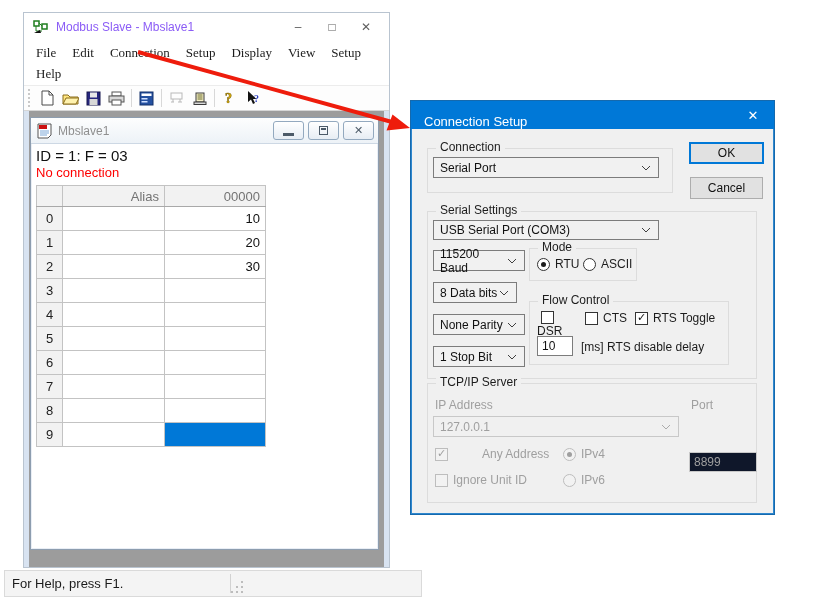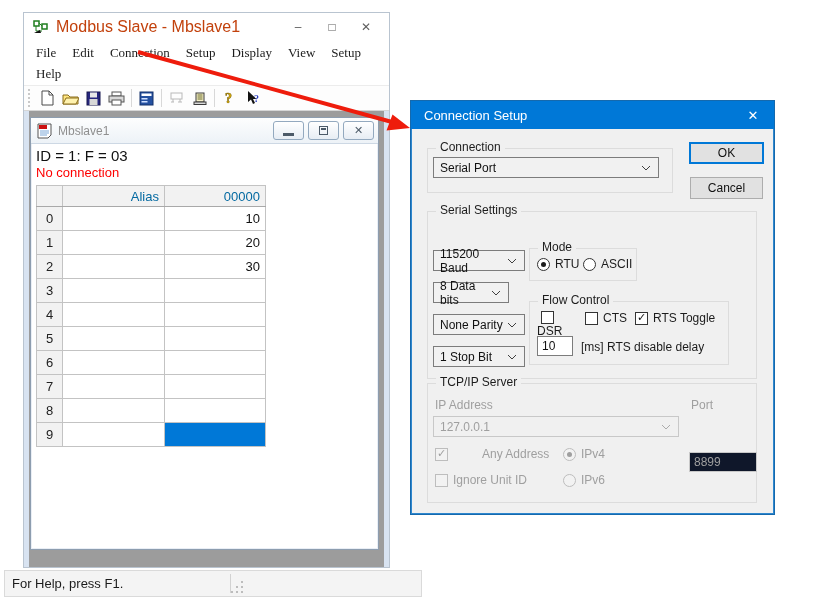--- a/index.html
+++ b/index.html
@@ -3,21 +3,21 @@
 <meta charset="utf-8">
 <style>
   * { margin:0; padding:0; box-sizing:border-box; }
   html,body { width:831px; height:604px; background:#ffffff; font-family:"Liberation Sans", sans-serif; overflow:hidden; }
   .stage { position:relative; width:831px; height:604px; background:#fff; }
 
   
   .main-window { position:absolute; left:23px; top:12px; width:367px; height:556px;
     border:1px solid #b9c4d0; background:#fff; display:flex; flex-direction:column; }
   .titlebar { height:28px; display:flex; align-items:center; padding:0 6px 0 9px; background:#fff; }
-  .titlebar .app-title { font-size:16px; color:#c2410c; margin-left:7px; flex:1; white-space:nowrap; }
+  .titlebar .app-title { font-size:12px; color:#8b5cf6; margin-left:7px; flex:1; white-space:nowrap; }
   .winbtn { width:34px; height:22px; display:flex; align-items:center; justify-content:center;
     color:#5f5f5f; font-size:12px; }
   .menubar { display:flex; flex-wrap:wrap; padding:2px 2px 0 4px; width:100%; background:#fff; }
   .menu-item { font-size:13px; color:#1c1c1c; padding:2px 8px 3px 8px; line-height:16px;font-family:Liberation Serif, serif; }
   .menubar .break { flex-basis:100%; height:0; }
   .toolbar { height:26px; display:flex; align-items:center; border-top:1px solid #ececec;
     border-bottom:1px solid #d6d6d6; padding-left:3px; background:#fdfdfd; }
   .grip { width:4px; height:18px; border-left:2px dotted #c9c9c9; margin:0 4px 0 1px; }
   .tbtn { width:23px; height:22px; display:flex; align-items:center; justify-content:center; }
   .tsep { width:1px; height:18px; background:#d8d8d8; margin:0 3px; }
@@ -45,36 +45,36 @@
   table.grid { border-collapse:collapse; margin:3px 0 0 3px; table-layout:fixed; }
   table.grid th, table.grid td { border:1px solid #c3c3c3; font-size:13px; font-weight:normal;
     height:24px; padding:0 5px; overflow:hidden; white-space:nowrap; }
   table.grid tr.hdr th { height:21px; background:#f2f2f2; border-bottom:1px solid #a9a9a9; }
   .col-rh { width:26px; }
   .col-alias { width:102px; }
   .col-val { width:101px; }
   th.rh { background:#f2f2f2; text-align:center; color:#222; }
   td.alias { background:#fff; }
   td.val { background:#fff; text-align:right; color:#111; }
-  th.alias-h, th.val-h { text-align:right; color:#0369a1; }
+  th.alias-h, th.val-h { text-align:right; color:#737373; }
   td.val.sel { background:#0078d7; }
 
   
   .status-bar { position:absolute; left:4px; top:570px; width:418px; height:27px;
     background:#f4f4f4; border:1px solid #dadada; display:flex; align-items:center; font-size:13px; color:#1b1b1b; }
   .status-left { width:225px; padding-left:7px; }
   .status-div { width:1px; height:19px; background:#d2d2d2; }
   .status-right { flex:1; padding-left:9px; }
   .size-grip { width:13px; height:13px; margin:8px 3px 0 0; position:relative; }
   .size-grip i { position:absolute; width:2px; height:2px; background:#bdbdbd; }
 
   
   .dialog { position:absolute; left:410px; top:100px; width:365px; height:415px;
     background:#f0f0f0; border:1px solid #1569ad; box-shadow:0 0 0 1px #2e87ce inset; z-index:30; }
-  .dlg-titlebar { height:28px; background:#0078d7; display:flex; align-items:center; }
+  .dlg-titlebar { height:28px; background:#0078d7; display:flex; align-items:flex-end; }
   .dlg-title { color:#ffffff; font-size:13px; padding-left:13px; flex:1; }
   .dlg-close { width:42px; height:28px; display:flex; align-items:center; justify-content:center;
     color:#fff; font-size:13px; }
   .group { position:absolute; border:1px solid #dcdcdc; }
   .group-label { position:absolute; top:-8px; left:8px; background:#f0f0f0; padding:0 4px;
     font-size:12px; color:#1c1c1c; line-height:13px; }
   .combo { position:absolute; height:21px; background:#f1f1f1; border:1px solid #7c7c7c;
     font-size:12px; color:#111; display:flex; align-items:center; padding-left:6px; }
   .combo .chev { margin-left:auto; margin-right:7px; display:flex; }
   .combo.disabled { border-color:#c8c8c8; color:#9f9f9f; background:#f0f0f0; }
@@ -321,29 +321,37 @@
           </svg>
         </span>
     </div>
 
     <div class="btn default" style="left:278px;top:41px;width:75px;height:22px;">OK</div>
     <div class="btn" style="left:279px;top:76px;width:73px;height:22px;">Cancel</div>
 
     <div class="group" style="left:16px;top:110px;width:330px;height:168px;">
       <span class="group-label">Serial Settings</span>
     </div>
+    <div class="combo" style="left:22px;top:119px;width:226px;height:20px;">
+      <span>USB Serial Port (COM3)</span>
+      <span class="chev">
+          <svg width="10" height="6">
+            <polyline points="1,1 5,5 9,1" fill="none" stroke="#404040"></polyline>
+          </svg>
+        </span>
+    </div>
     <div class="combo" style="left:22px;top:149px;width:92px;">
       <span>115200 Baud</span>
       <span class="chev">
           <svg width="10" height="6">
             <polyline points="1,1 5,5 9,1" fill="none" stroke="#404040"></polyline>
           </svg>
         </span>
     </div>
-    <div class="combo" style="left:22px;top:181px;width:76px;">
+    <div class="combo" style="left:22px;top:181px;width:84px;">
       <span>8 Data bits</span>
       <span class="chev">
           <svg width="10" height="6">
             <polyline points="1,1 5,5 9,1" fill="none" stroke="#404040"></polyline>
           </svg>
         </span>
     </div>
     <div class="combo" style="left:22px;top:213px;width:92px;">
       <span>None Parity</span>
       <span class="chev">

